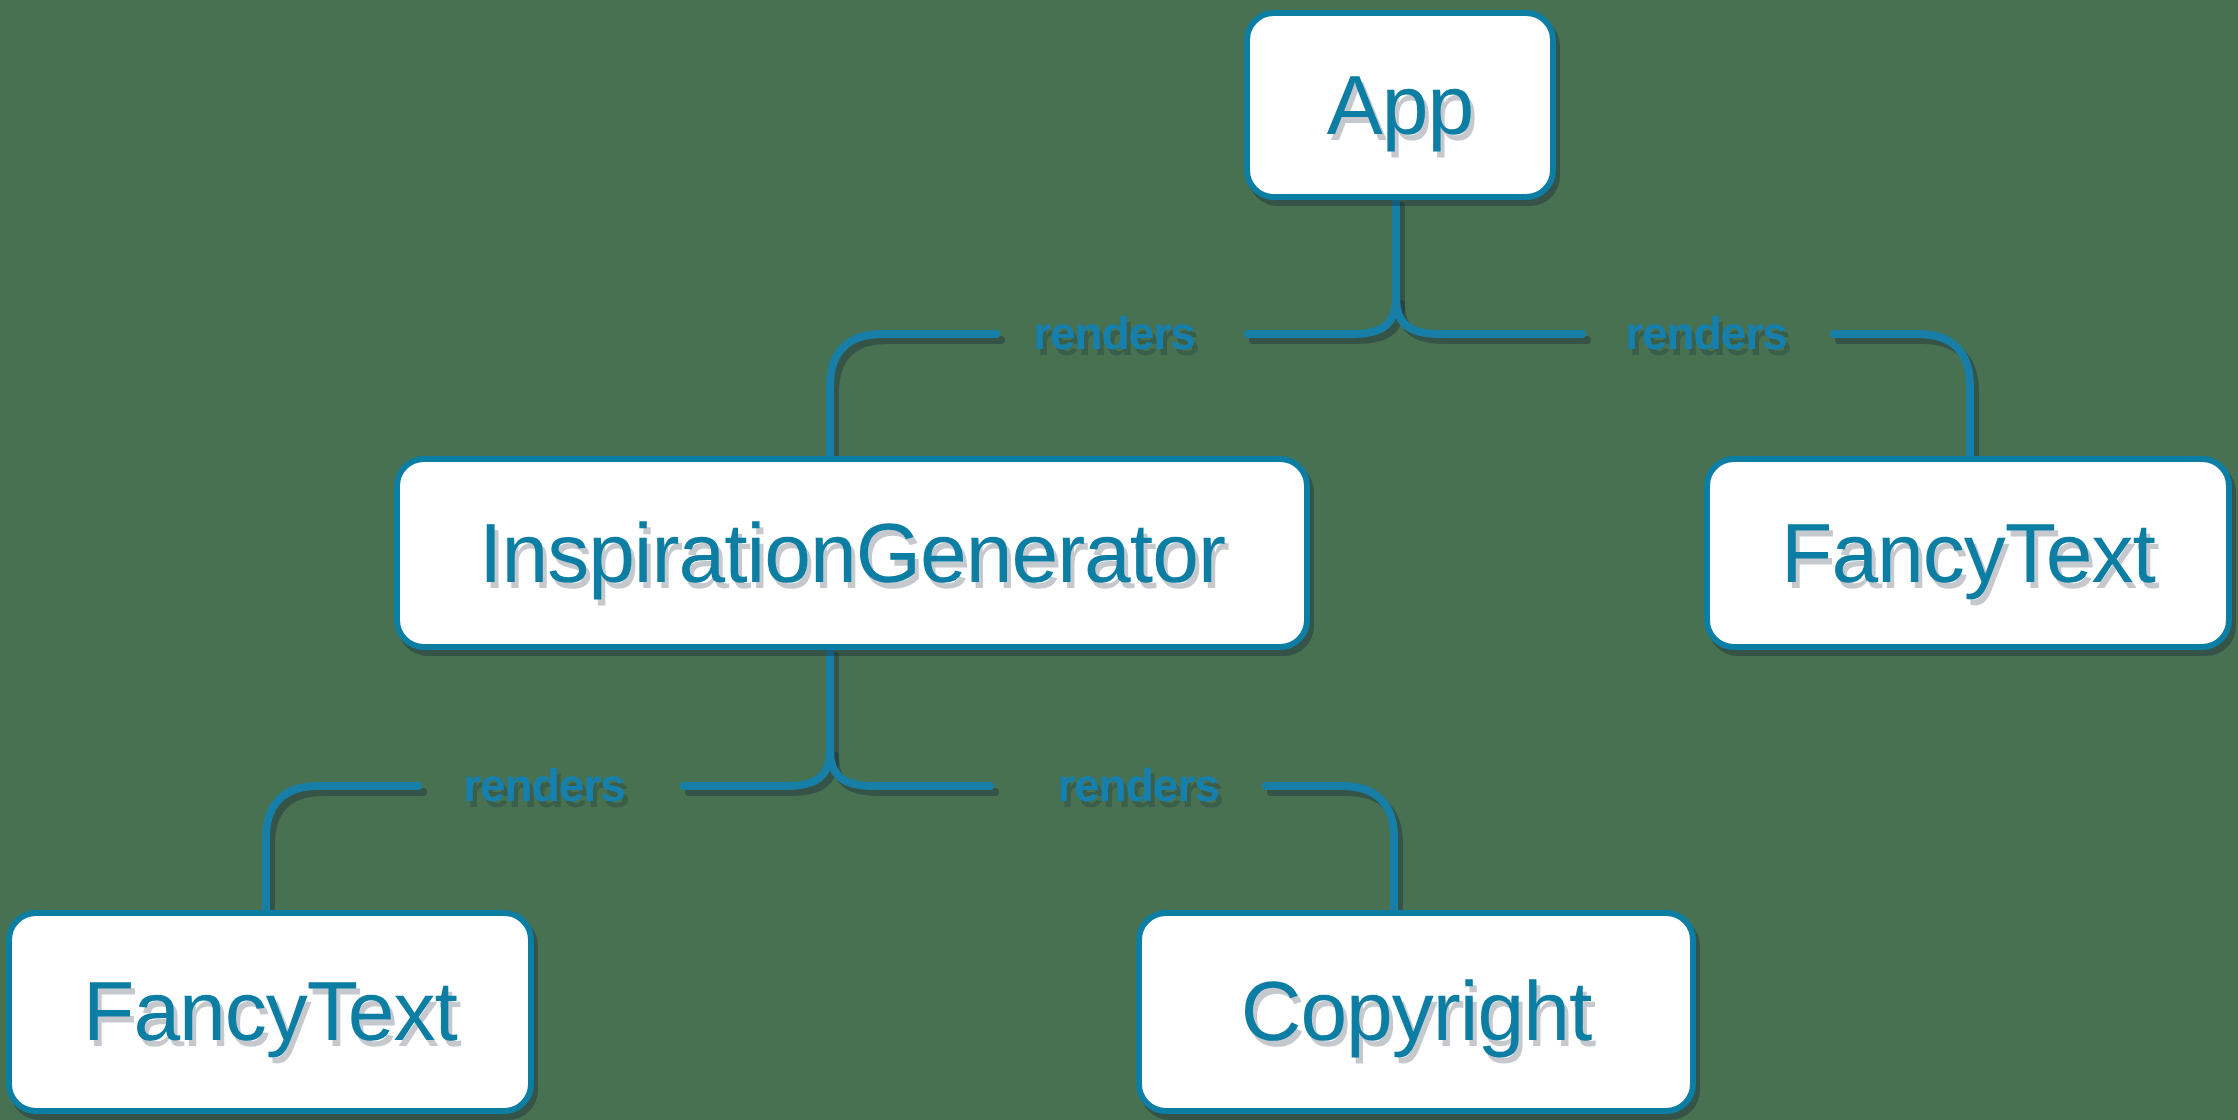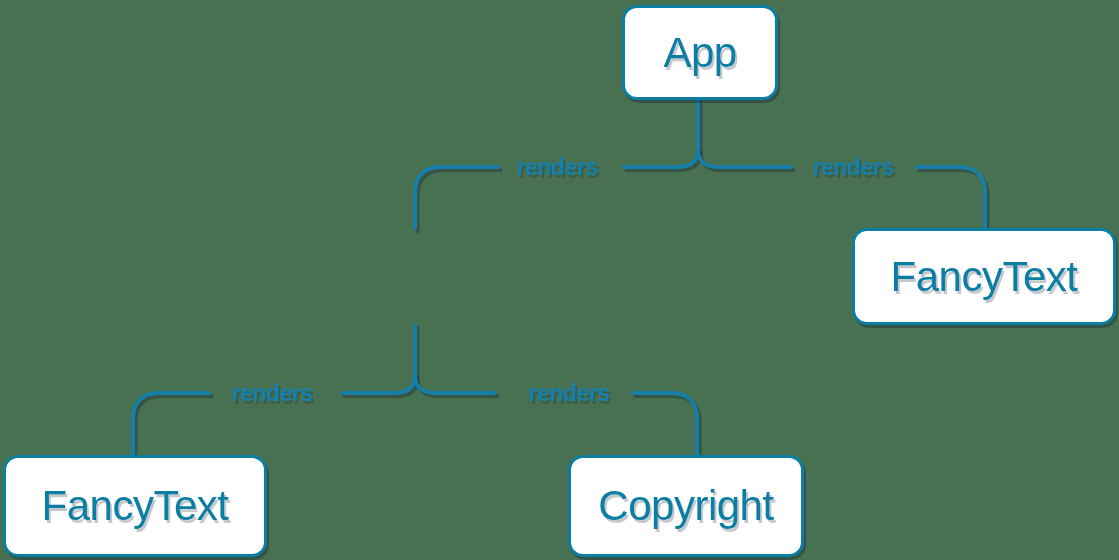--- a/index.html
+++ b/index.html
@@ -56,21 +56,21 @@
     font-weight:500;
     letter-spacing:-0.5px;
     text-shadow:2px 3px 0 rgba(23,38,58,0.25);
     white-space:nowrap;
     text-align:center;
   }
   .node-app{left:622px;top:5px;width:156px;height:95px;}
   .node-inspiration-generator{left:197px;top:228px;width:458px;height:97px;}
   .node-fancy-text-1{left:852px;top:228px;width:264px;height:97px;}
   .node-fancy-text-2{left:3px;top:455px;width:264px;height:102px;}
-  .node-copyright{left:568px;top:455px;width:236px;height:102px;}
+  .node-copyright{left:568px;top:455px;width:280px;height:102px;}
   .edge-label{
     position:absolute;
     transform:translate(-50%,-50%);
     color:var(--label);
     font-size:23px;
     font-weight:bold;
     letter-spacing:-0.5px;
     text-shadow:2px 3px 0 rgba(23,38,58,0.25);
     white-space:nowrap;
   }
@@ -100,20 +100,21 @@
     <g class="edge-main">
       <use href="#edge-app-inspirationgenerator"></use>
       <use href="#edge-app-fancytext"></use>
       <use href="#edge-inspirationgenerator-fancytext"></use>
       <use href="#edge-inspirationgenerator-copyright"></use>
     </g>
   </svg>
 
   <div class="node node-app">App</div>
 
+  <div class="node node-inspiration-generator">InspirationGenerator</div>
 
   <div class="node node-fancy-text-1">FancyText</div>
 
   <div class="node node-fancy-text-2">FancyText</div>
 
   <div class="node node-copyright">Copyright</div>
 
   <span class="edge-label edge-label-1">renders</span>
 
   <span class="edge-label edge-label-2">renders</span>

